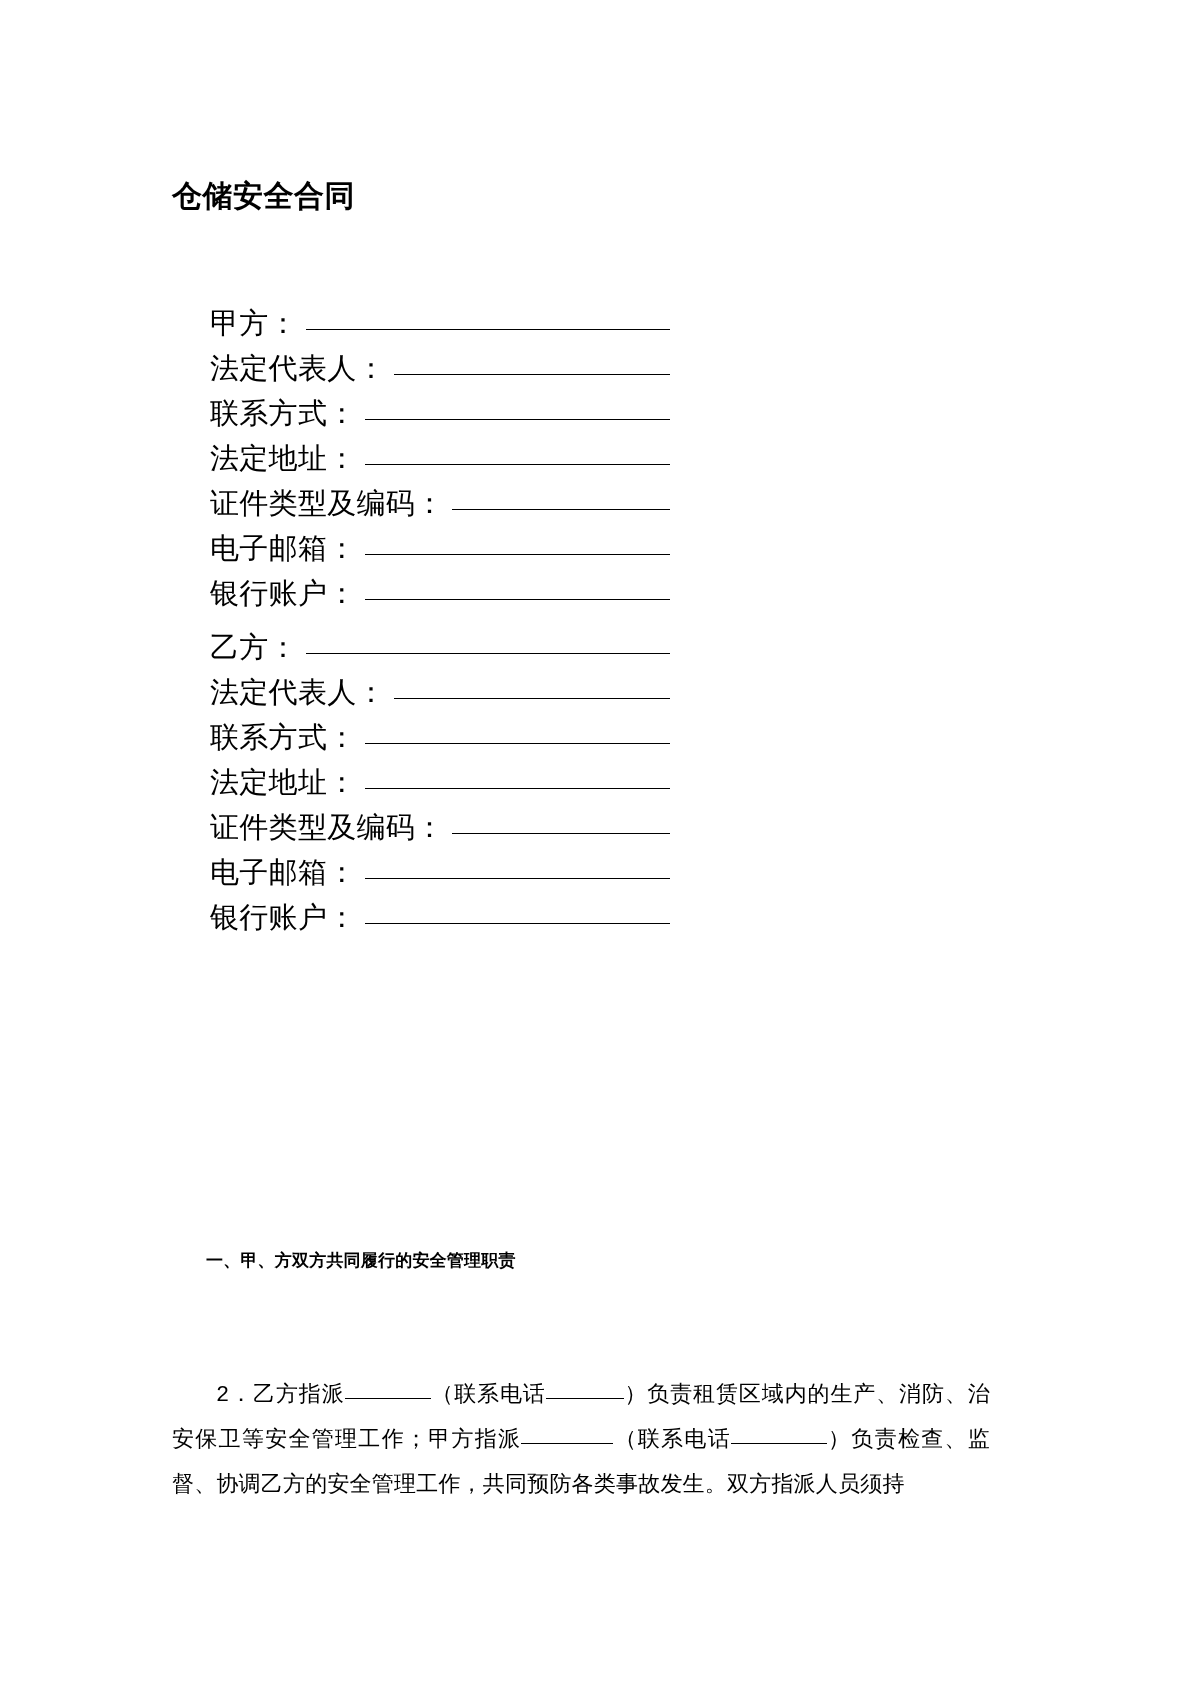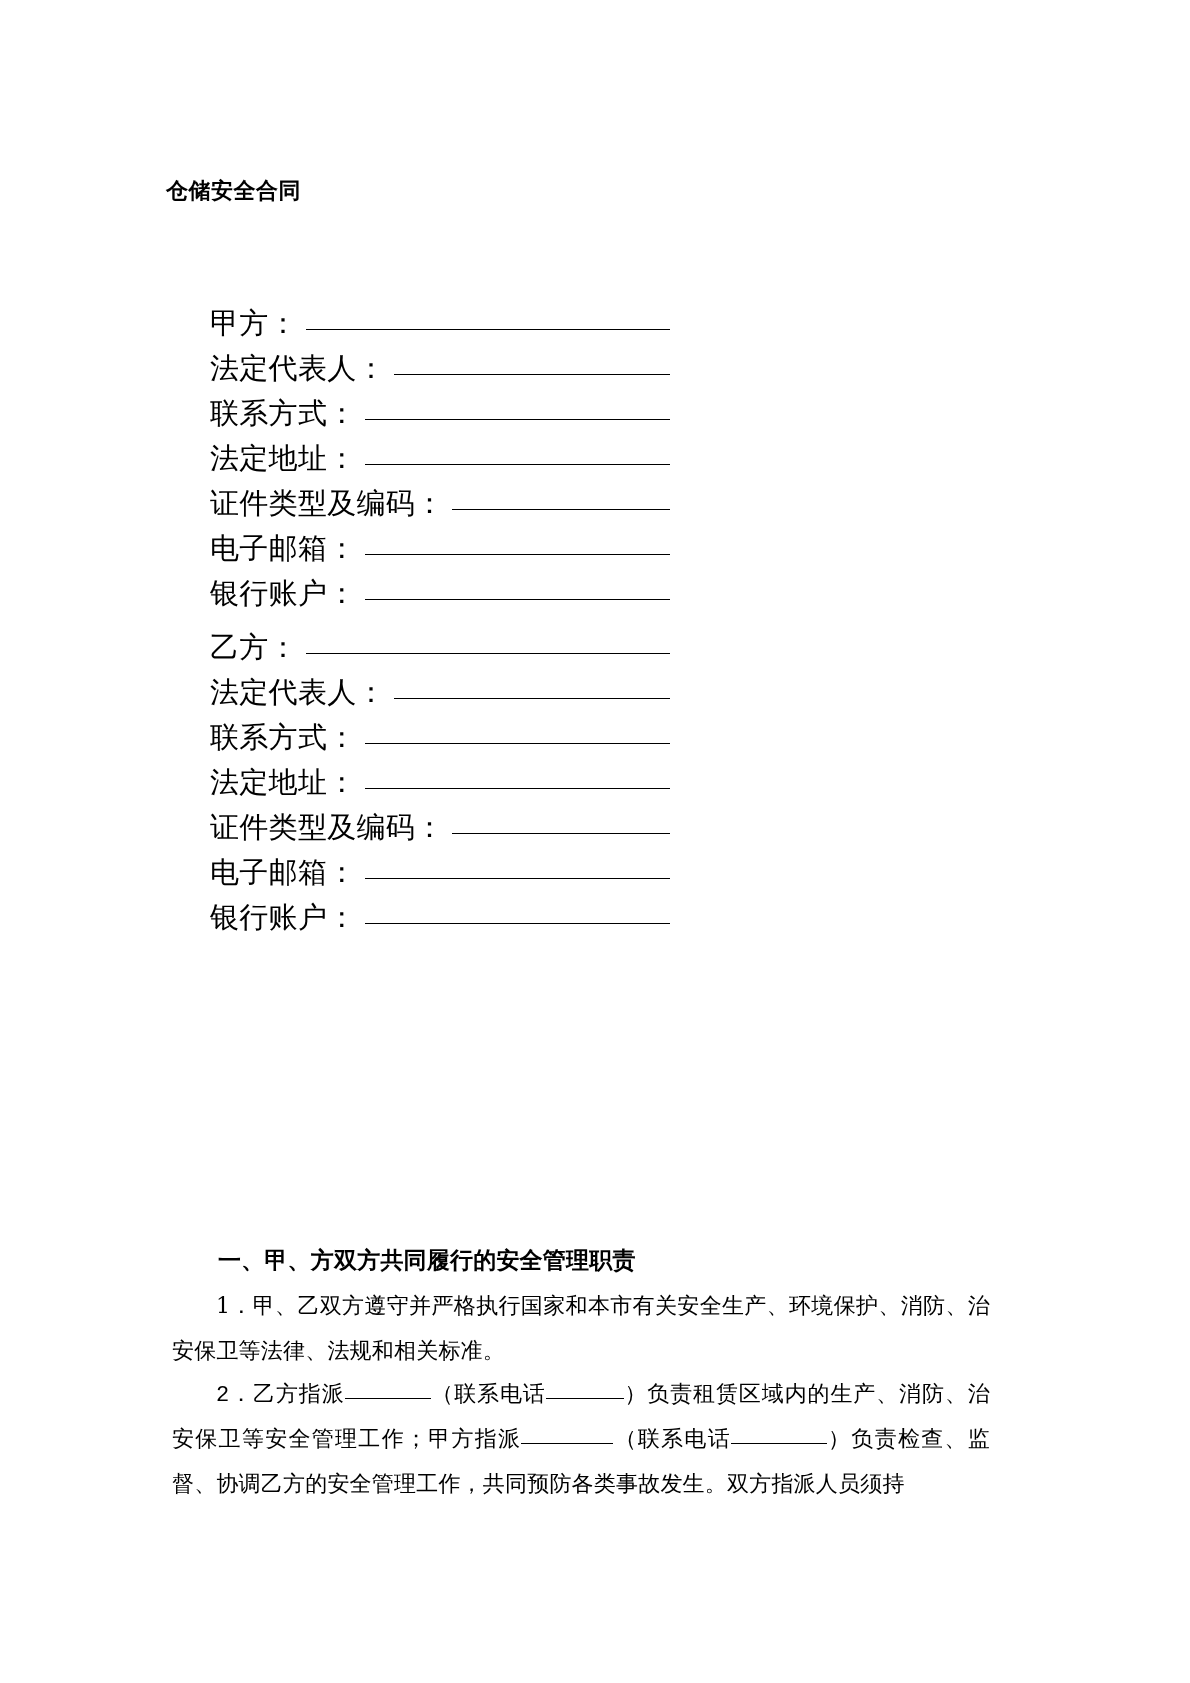--- a/index.html
+++ b/index.html
@@ -15,25 +15,25 @@
     background: #ffffff;
     margin: 0 auto;
     overflow: hidden;
     font-family: "DejaVu Serif", "Liberation Serif", serif;
     color: #000000;
   }
 
   
   .doc-title {
     position: absolute;
-    left: 166px;
+    left: 172px;
     top: 178px;
     font-family: "DejaVu Sans", "Liberation Sans", sans-serif;
     font-weight: bold;
-    font-size: 22px;
+    font-size: 30px;
     letter-spacing: 0.5px;
     line-height: 1.2;
     white-space: nowrap;
   }
 
   
   .party-block {
     position: absolute;
     left: 210px;
     width: 460px;
@@ -81,21 +81,21 @@
   .body-para.no-indent { text-indent: 0; }
 
   #intro-para { top: 947px; }
 
   .section-heading {
     position: absolute;
     left: 172px;
     width: 818px;
     font-family: "DejaVu Sans", "Liberation Sans", sans-serif;
     font-weight: bold;
-    font-size: 23px;
+    font-size: 17px;
     line-height: 45px;
     text-indent: 2em;
     letter-spacing: 0.2px;
     white-space: nowrap;
   }
   #heading-one { top: 1238px; }
 
   #clause-1 { top: 1283px; }
   #clause-2 { top: 1373px; font-family: Liberation Mono, monospace; }
 
@@ -176,19 +176,18 @@
     </div>
     <div class="field-row">
       <span class="field-label">银行账户：</span>
       <span class="field-rule"></span>
     </div>
   </div>
 
 
   <div class="section-heading" id="heading-one">一、甲、方双方共同履行的安全管理职责</div>
 
-  <div class="body-para" id="clause-1">1．甲、乙双方遵守并严格执行国家和本市有关安全生产、环境保护、消防、治安保卫等法律、法规和相关标准。</div>
 
   <div class="body-para no-indent" id="clause-2">
     <span style="display:inline-block;width:2em;"></span><span>2．乙方指派</span><span class="blank-inline blank-w1"></span><span>（联系电话</span><span class="blank-inline blank-w2"></span><span>）负责租赁区域内的生产、消防、治安保卫等安全管理工作；甲方指派</span><span class="blank-inline blank-w3"></span><span>（联系电话</span><span class="blank-inline blank-w4"></span><span>）负责检查、监督、协调乙方的安全管理工作，共同预防各类事故发生。双方指派人员须持</span>
   </div>
 
 </div>
 
 </body></html>

